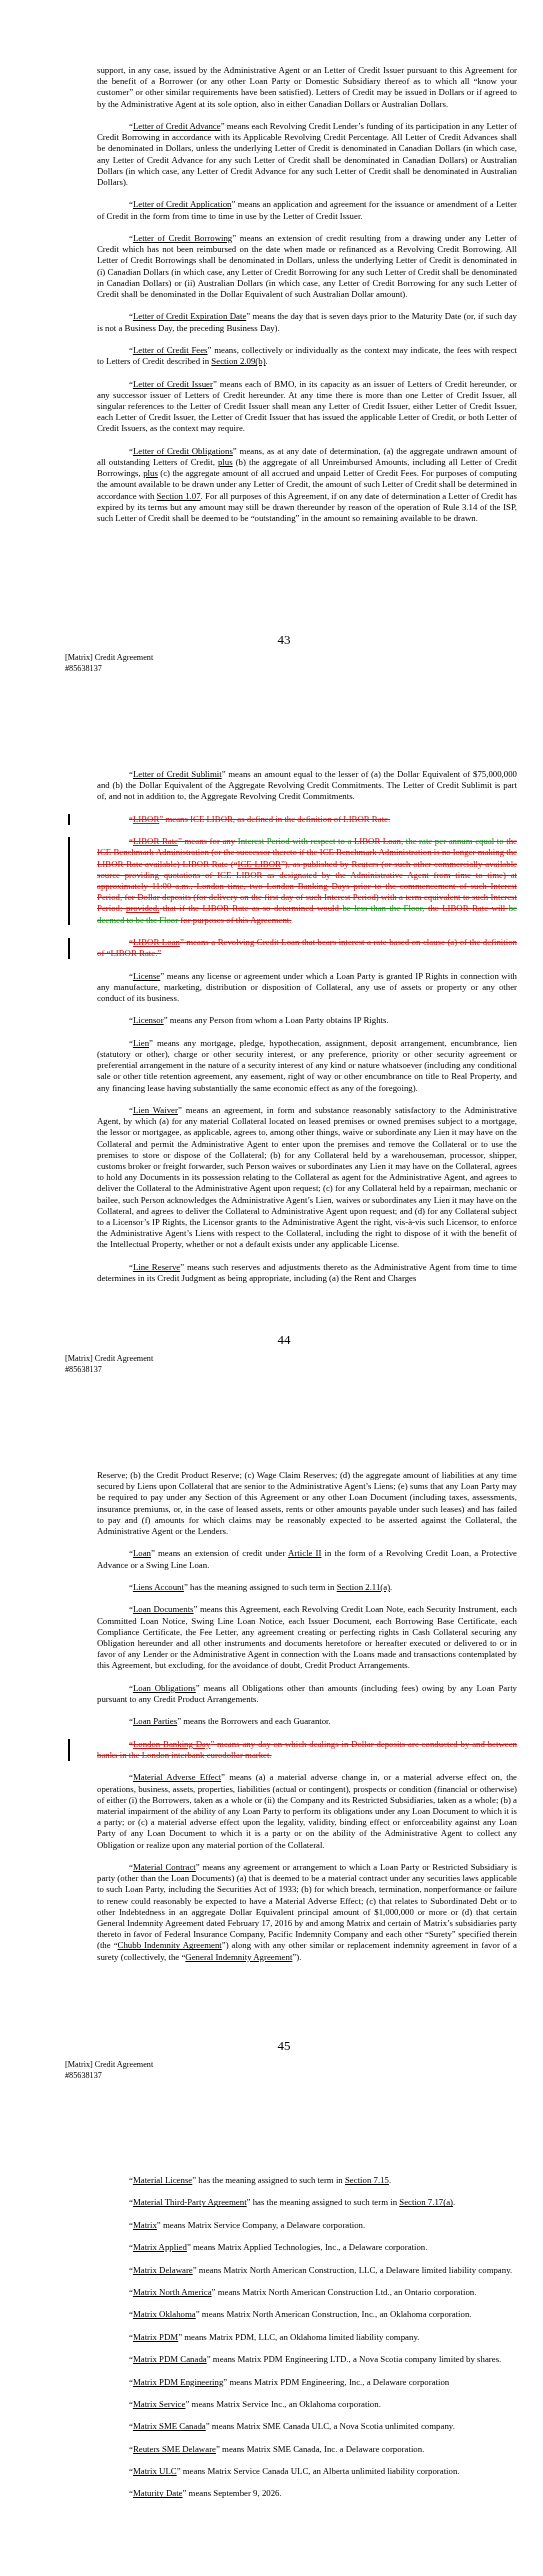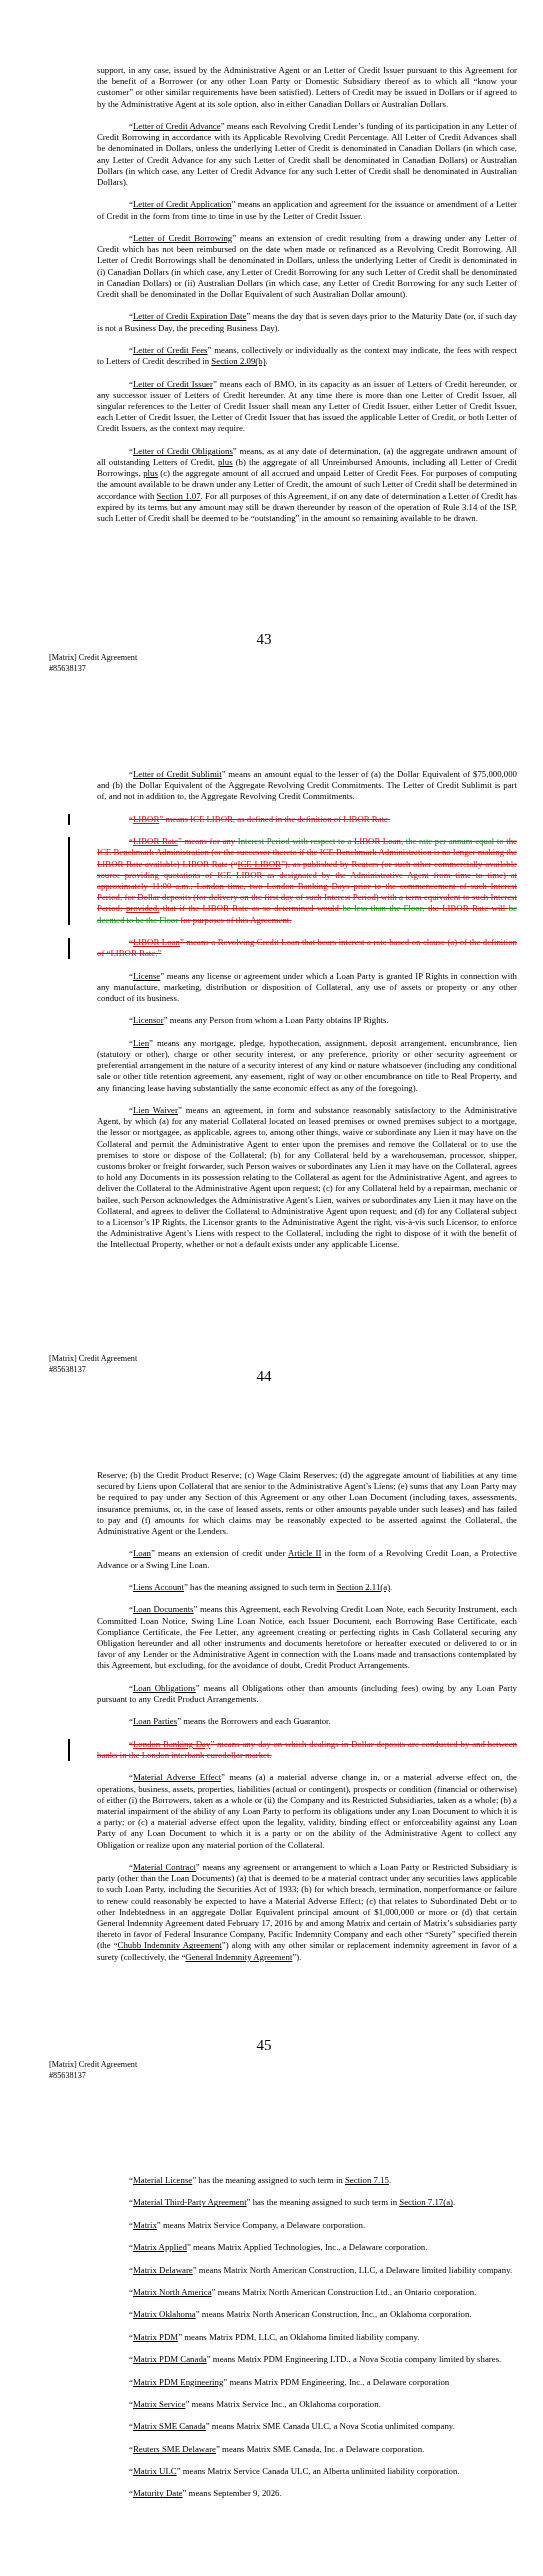--- a/index.html
+++ b/index.html
@@ -22,25 +22,25 @@
   .para.changed::before {
     content:""; position:absolute; left:-29px; top:0.5px; bottom:0.5px;
     width:1.5px; background:#000;
   }
   .seg-n  { }
   .seg-u  { text-decoration:underline; }
   .seg-rs  { color:var(--del); text-decoration:line-through; }
   .seg-rsu { color:var(--del); text-decoration:underline line-through; }
   .seg-gs  { color:var(--ins); text-decoration:line-through; }
   .page-number {
-    position:absolute; left:54px; width:420px; text-align:center;
-    font-size:15px; line-height:11.2px;
+    position:absolute; left:74px; width:420px; text-align:center;
+    font-size:13px; line-height:11.2px;
   }
   .page-footer {
-    position:absolute; left:49px; width:420px;
+    position:absolute; left:65px; width:420px;
     font-size:8.2px; line-height:10.6px; text-align:left;
   }
 </style>
 </head>
 <body>
 
 <div class="page-body" style="top:65px;">
     <p class="para"><span class="seg-n">support, in any case, issued by the Administrative Agent or an Letter of Credit Issuer pursuant to this Agreement for the benefit of a Borrower (or any other Loan Party or Domestic Subsidiary thereof as to which all “know your customer” or other similar requirements have been satisfied).  Letters of Credit may be issued in Dollars or if agreed to by the Administrative Agent at its sole option, also in either Canadian Dollars or Australian Dollars.</span></p>
     <p class="para indent"><span class="seg-n">“</span><span class="seg-u">Letter of Credit Advance</span><span class="seg-n">” means each Revolving Credit Lender’s funding of its participation in any Letter of Credit Borrowing in accordance with its Applicable Revolving Credit Percentage.  All Letter of Credit Advances shall be denominated in Dollars, unless the underlying Letter of Credit is denominated in Canadian Dollars (in which case, any Letter of Credit Advance for any such Letter of Credit shall be denominated in Canadian Dollars) or Australian Dollars (in which case, any Letter of Credit Advance for any such Letter of Credit shall be denominated in Australian Dollars).</span></p>
     <p class="para indent"><span class="seg-n">“</span><span class="seg-u">Letter of Credit Application</span><span class="seg-n">” means an application and agreement for the issuance or amendment of a Letter of Credit in the form from time to time in use by the Letter of Credit Issuer.</span></p>
@@ -58,22 +58,23 @@
 
 <div class="page-body" style="top:769px;">
     <p class="para indent"><span class="seg-n">“</span><span class="seg-u">Letter of Credit Sublimit</span><span class="seg-n">” means an amount equal to the lesser of (a) the Dollar Equivalent of $75,000,000 and (b) the Dollar Equivalent of the Aggregate Revolving Credit Commitments.  The Letter of Credit Sublimit is part of, and not in addition to, the Aggregate Revolving Credit Commitments.</span></p>
     <p class="para indent changed"><span class="seg-rs">“</span><span class="seg-rsu">LIBOR</span><span class="seg-rs">” means ICE LIBOR, as defined in the definition of LIBOR Rate.</span></p>
     <p class="para indent changed"><span class="seg-rs">“</span><span class="seg-rsu">LIBOR Rate</span><span class="seg-rs">” means for any </span><span class="seg-gs">Interest Period with respect to a </span><span class="seg-rs">LIBOR Loan</span><span class="seg-gs">, the rate per annum equal to </span><span class="seg-rs">the ICE Benchmark Administration (or the successor thereto if the ICE Benchmark Administration is no longer making the LIBOR Rate available) LIBOR Rate (“</span><span class="seg-rsu">ICE LIBOR</span><span class="seg-rs">”), as published by Reuters (or such other commercially available source providing quotations of ICE LIBOR as designated by the Administrative Agent from time to time) at approximately 11:00 a.m., London time, two London Banking Days prior to the commencement of such Interest Period, for Dollar deposits (for delivery on the first day of such Interest Period) with a term equivalent to such Interest Period; </span><span class="seg-rsu">provided,</span><span class="seg-rs"> that if the LIBOR Rate as so determined would </span><span class="seg-gs">be less than the Floor, </span><span class="seg-rs">the LIBOR Rate will </span><span class="seg-gs">be deemed to be the Floor </span><span class="seg-rs">for purposes of this Agreement.</span></p>
     <p class="para indent changed"><span class="seg-rs">“</span><span class="seg-rsu">LIBOR Loan</span><span class="seg-rs">” means a Revolving Credit Loan that bears interest a rate based on clause (a) of the definition of “LIBOR Rate.”</span></p>
     <p class="para indent"><span class="seg-n">“</span><span class="seg-u">License</span><span class="seg-n">” means any license or agreement under which a Loan Party is granted IP Rights in connection with any manufacture, marketing, distribution or disposition of Collateral, any use of assets or property or any other conduct of its business.</span></p>
     <p class="para indent"><span class="seg-n">“</span><span class="seg-u">Licensor</span><span class="seg-n">” means any Person from whom a Loan Party obtains IP Rights.</span></p>
     <p class="para indent"><span class="seg-n">“</span><span class="seg-u">Lien</span><span class="seg-n">” means any mortgage, pledge, hypothecation, assignment, deposit arrangement, encumbrance, lien (statutory or other), charge or other security interest, or any preference, priority or other security agreement or preferential arrangement in the nature of a security interest of any kind or nature whatsoever (including any conditional sale or other title retention agreement, any easement, right of way or other encumbrance on title to Real Property, and any financing lease having substantially the same economic effect as any of the foregoing).</span></p>
     <p class="para indent"><span class="seg-n">“</span><span class="seg-u">Lien Waiver</span><span class="seg-n">” means an agreement, in form and substance reasonably satisfactory to the Administrative Agent, by which (a) for any material Collateral located on leased premises or owned premises subject to a mortgage, the lessor or mortgagee, as applicable, agrees to, among other things, waive or subordinate any Lien it may have on the Collateral and permit the Administrative Agent to enter upon the premises and remove the Collateral or to use the premises to store or dispose of the Collateral; (b) for any Collateral held by a warehouseman, processor, shipper, customs broker or freight forwarder, such Person waives or subordinates any Lien it may have on the Collateral, agrees to hold any Documents in its possession relating to the Collateral as agent for the Administrative Agent, and agrees to deliver the Collateral to the Administrative Agent upon request; (c) for any Collateral held by a repairman, mechanic or bailee, such Person acknowledges the Administrative Agent’s Lien, waives or subordinates any Lien it may have on the Collateral, and agrees to deliver the Collateral to Administrative Agent upon request; and (d) for any Collateral subject to a Licensor’s IP Rights, the Licensor grants to the Administrative Agent the right, vis-à-vis such Licensor, to enforce the Administrative Agent’s Liens with respect to the Collateral, including the right to dispose of it with the benefit of the Intellectual Property, whether or not a default exists under any applicable License.</span></p>
+    <p class="para indent"><span class="seg-n">“</span><span class="seg-u">Line Reserve</span><span class="seg-n">” means such reserves and adjustments thereto as the Administrative Agent from time to time determines in its Credit Judgment as being appropriate, including (a) the Rent and Charges</span></p>
   </div>
-<div class="page-number" style="top:1334px;margin-top:37px;">44</div>
+<div class="page-number" style="top:1334px;">44</div>
 <div class="page-footer" style="top:1354px;">
   <div>[Matrix] Credit Agreement</div>
   <div>#85638137</div>
 </div>
 
 <div class="page-body" style="top:1470px;">
     <p class="para"><span class="seg-n">Reserve; (b) the Credit Product Reserve; (c) Wage Claim Reserves; (d) the aggregate amount of liabilities at any time secured by Liens upon Collateral that are senior to the Administrative Agent’s Liens; (e) sums that any Loan Party may be required to pay under any Section of this Agreement or any other Loan Document (including taxes, assessments, insurance premiums, or, in the case of leased assets, rents or other amounts payable under such leases) and has failed to pay and (f) amounts for which claims may be reasonably expected to be asserted against the Collateral, the Administrative Agent or the Lenders.</span></p>
     <p class="para indent"><span class="seg-n">“</span><span class="seg-u">Loan</span><span class="seg-n">” means an extension of credit under </span><span class="seg-u">Article II</span><span class="seg-n"> in the form of a Revolving Credit Loan, a Protective Advance or a Swing Line Loan.</span></p>
     <p class="para indent"><span class="seg-n">“</span><span class="seg-u">Liens Account</span><span class="seg-n">” has the meaning assigned to such term in </span><span class="seg-u">Section 2.11(a)</span><span class="seg-n">.</span></p>
     <p class="para indent"><span class="seg-n">“</span><span class="seg-u">Loan Documents</span><span class="seg-n">” means this Agreement, each Revolving Credit Loan Note, each Security Instrument, each Committed Loan Notice, Swing Line Loan Notice, each Issuer Document, each Borrowing Base Certificate, each Compliance Certificate, the Fee Letter, any agreement creating or perfecting rights in Cash Collateral securing any Obligation hereunder and all other instruments and documents heretofore or hereafter executed or delivered to or in favor of any Lender or the Administrative Agent in connection with the Loans made and transactions contemplated by this Agreement, but excluding, for the avoidance of doubt, Credit Product Arrangements.</span></p>

